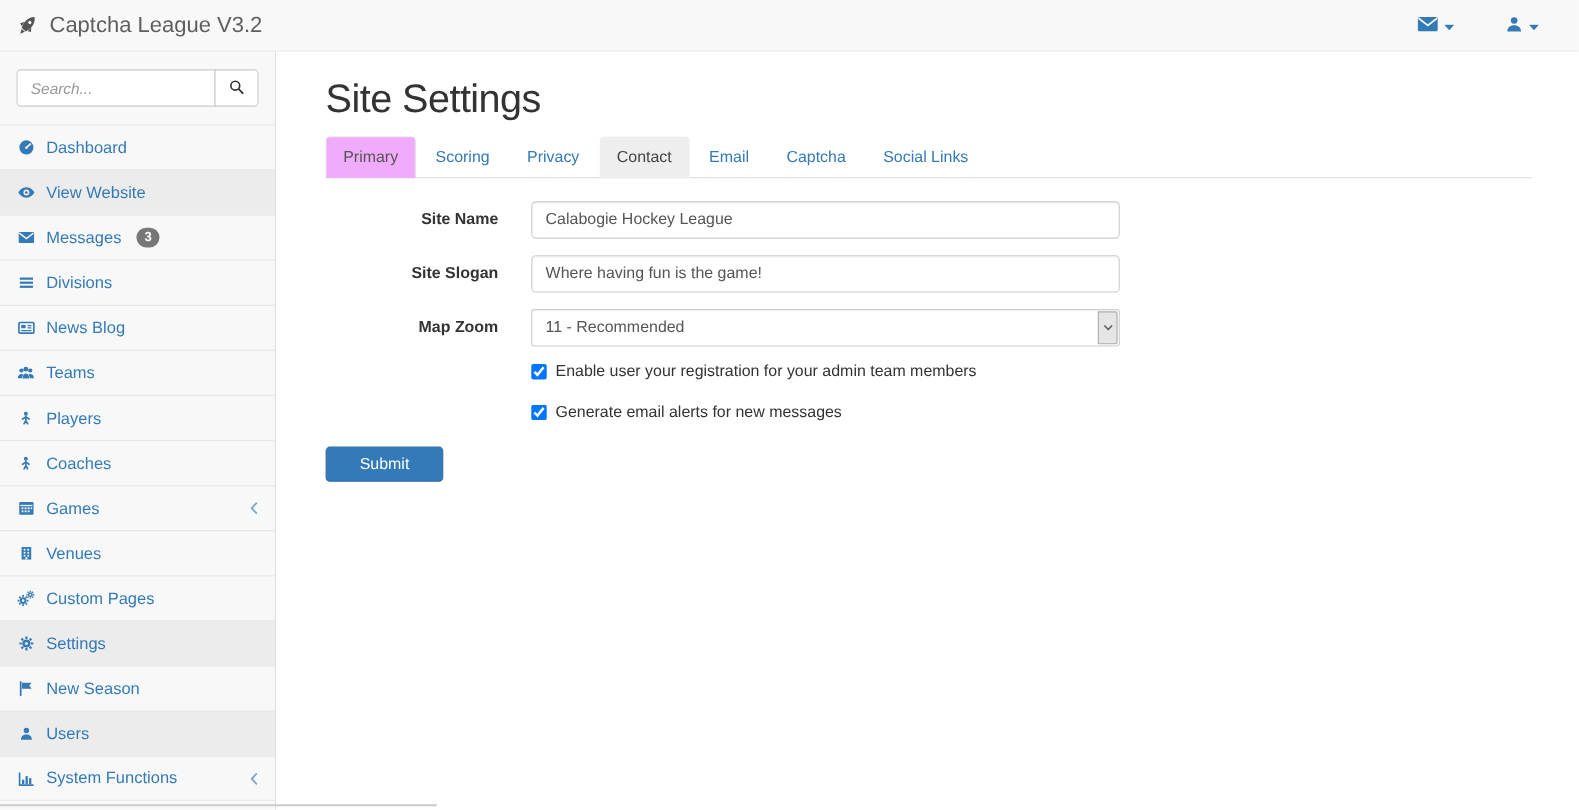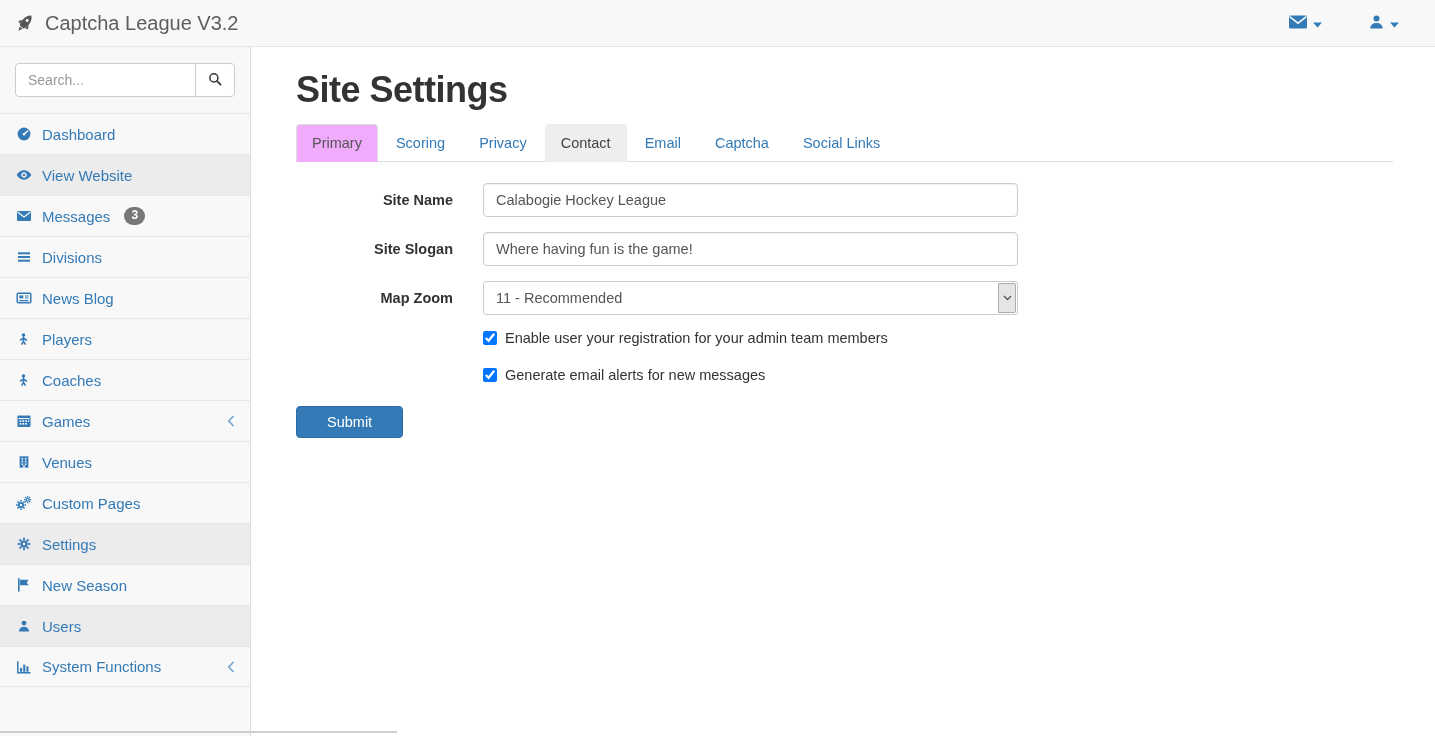--- a/index.html
+++ b/index.html
@@ -14,42 +14,42 @@
   .brand svg { display:block; }
   .nav-right { display:flex; align-items:center; gap:46px; margin-right:22px; }
   .nav-drop { display:flex; align-items:center; gap:5px; color:#337ab7; cursor:pointer; }
 
   
   .sidebar { position:absolute; top:47px; left:0; bottom:0; width:251px;
     background:#f8f8f8; border-right:1px solid #ddd; }
   .search-row { display:flex; padding:16px 15px; }
   .search-input { flex:1; height:34px; border:1px solid #ccc; border-radius:4px 0 0 4px;
     padding:6px 12px; font-size:14px; color:#555; background:#fff; outline:none; min-width:0;
-    font-family:"Liberation Sans", sans-serif; }
+    font-family:"Liberation Sans", sans-serif;font-style:italic; }
   .search-input::placeholder { color:#999; }
   .search-btn { width:40px; height:34px; border:1px solid #ccc; margin-left:-1px;
     border-radius:0 4px 4px 0; background:#fff; display:flex; align-items:center;
     justify-content:center; cursor:pointer; }
   .menu { list-style:none; }
   .menu-item { height:41px; display:flex; align-items:center; gap:10px; padding:0 15px;
     border-top:1px solid #e7e7e7; color:#337ab7; font-size:15px; cursor:pointer; }
   .menu-item:last-child { border-bottom:1px solid #e7e7e7; }
   .menu-item.highlighted { background:#ececec; }
   .mi-icon { width:17px; display:flex; justify-content:center; flex:0 0 17px; }
   .badge { background:#777; color:#fff; font-size:12px; font-weight:bold;
     border-radius:10px; padding:2px 7px; margin-left:4px; line-height:1.1; }
   .chev { margin-left:auto; color:#337ab7; opacity:.65; display:flex; }
 
   .bottom-strip { position:absolute; left:0; top:731px; width:397px; height:2px;
     background:#cfcfcf; z-index:5; }
 
   
   .main { position:absolute; top:47px; left:251px; right:0; bottom:0; background:#fff;
     padding:0 42px 0 45px; }
-  h1.page-title { font-size:36px; font-weight:700; color:#333; line-height:1;
+  h1.page-title { font-size:36px; font-weight:400; color:#333; line-height:1;
     margin:25px 0 16px; letter-spacing:-0.5px; }
 
   .tabs { display:flex; border-bottom:1px solid #ddd; }
   .tab { display:block; padding:10px 15px; margin-right:2px; margin-bottom:-1px;
     border:1px solid transparent; border-radius:4px 4px 0 0; color:#337ab7;
     font-size:14.5px; cursor:pointer; text-decoration:none; }
   .tab.active { background:#f0abfc; border-color:#ddd #ddd transparent #ddd; color:#555; }
   .tab.hovered { background:#eee; border-color:#eee #eee transparent #eee; color:#444; }
 
   .settings-form { margin-top:21px; }
@@ -182,20 +182,33 @@
         <svg width="16" height="16" viewBox="0 0 16 16">
           <rect x="1.2" y="3.2" width="13.6" height="9.6" rx="1" fill="none" stroke="#337ab7" stroke-width="1.5"></rect>
           <rect x="3.3" y="5.4" width="4" height="3" fill="#337ab7"></rect>
           <path d="M9 6h3.5M9 8h3.5M3.3 10.6h9.2" stroke="#337ab7" stroke-width="1.1" fill="none"></path>
         </svg>
       </span>
       <span>News Blog</span>
     </li>
     <li class="menu-item">
       <span class="mi-icon">
+        <svg width="17" height="16" viewBox="0 0 16 16" fill="#337ab7">
+          <circle cx="4" cy="5.8" r="1.9"></circle>
+            <circle cx="12" cy="5.8" r="1.9"></circle>
+            <circle cx="8" cy="4.6" r="2.2"></circle>
+          <path d="M.6 12.8c.3-2.4 1.7-3.7 3.4-3.7.7 0 1.3.2 1.8.5-.8.8-1.3 1.9-1.4 3.2z"></path>
+          <path d="M15.4 12.8c-.3-2.4-1.7-3.7-3.4-3.7-.7 0-1.3.2-1.8.5.8.8 1.3 1.9 1.4 3.2z"></path>
+          <path d="M4.9 13c.2-2.9 1.5-4.4 3.1-4.4s2.9 1.5 3.1 4.4z"></path>
+        </svg>
+      </span>
+      <span>Teams</span>
+    </li>
+    <li class="menu-item">
+      <span class="mi-icon">
         <svg width="13" height="16" viewBox="0 0 16 16">
           <circle cx="8" cy="3.2" r="2.2" fill="#337ab7"></circle>
           <path d="M8 6v5M8 6.9 4.4 9.2M8 6.9l3.6 2.3M8 11l-2 3.4M8 11l2 3.4" stroke="#337ab7" stroke-width="1.9" fill="none" stroke-linecap="round"></path>
         </svg>
       </span>
       <span>Players</span>
     </li>
     <li class="menu-item">
       <span class="mi-icon">
         <svg width="13" height="16" viewBox="0 0 16 16">

